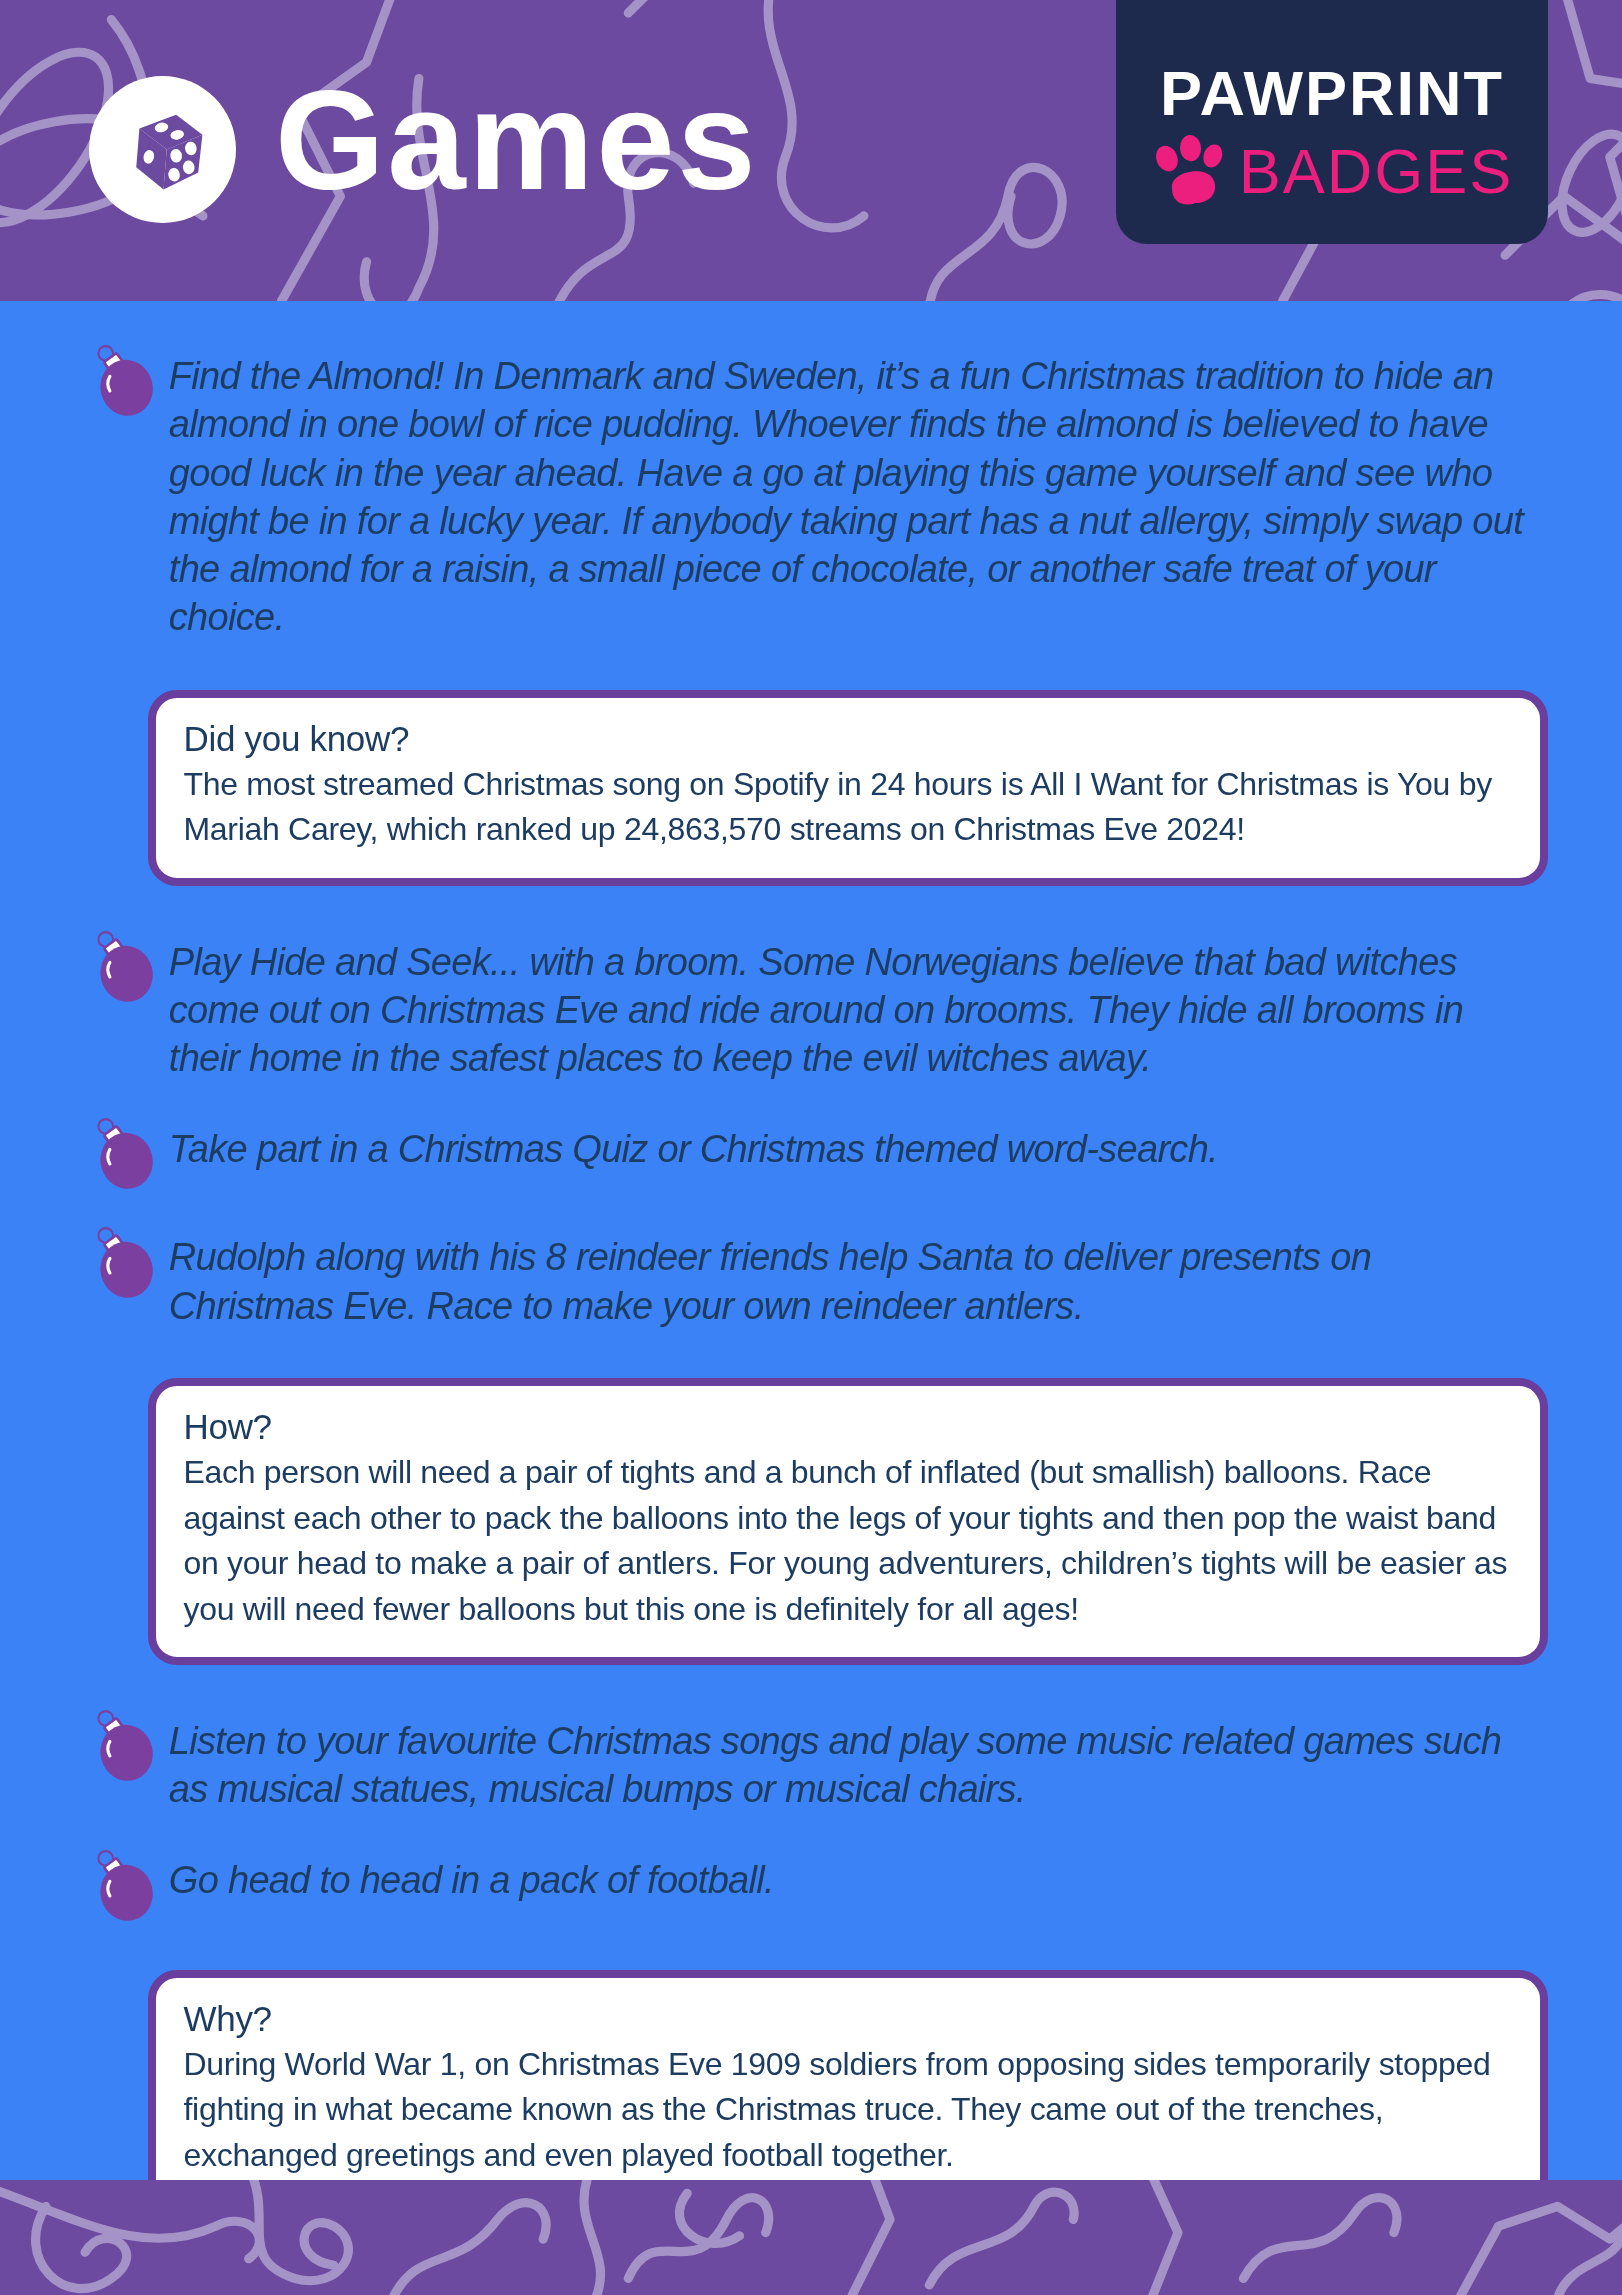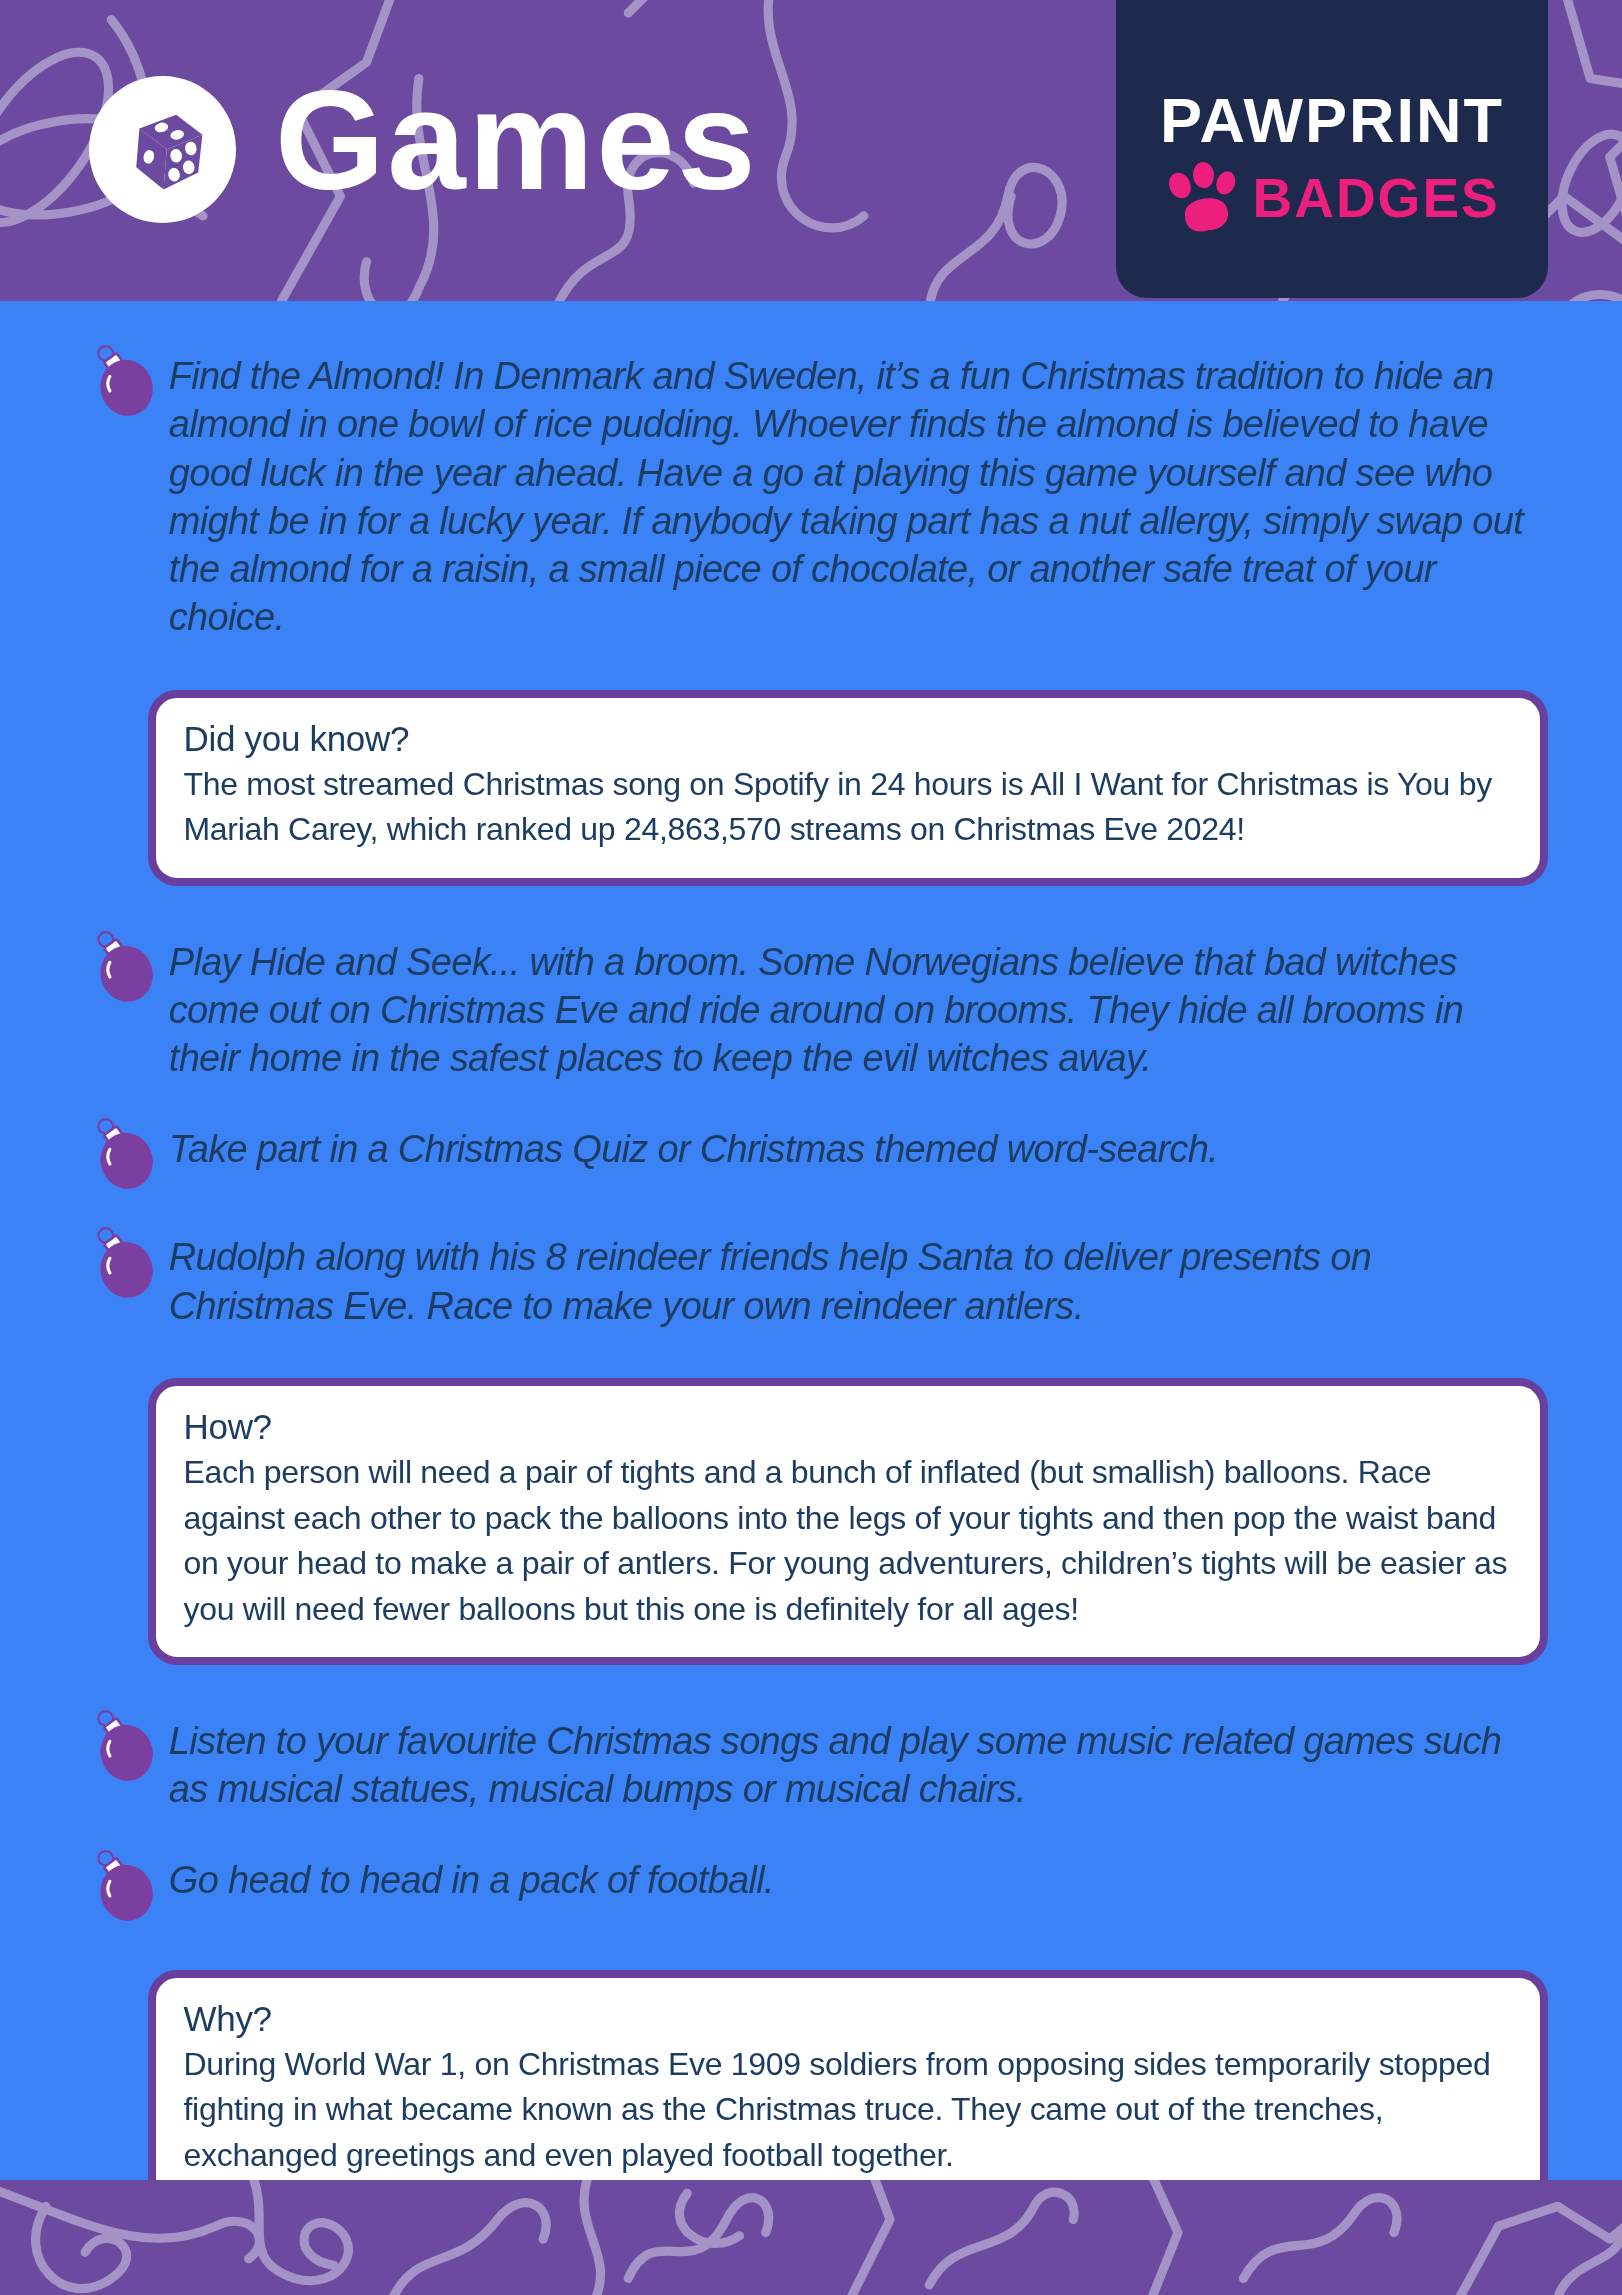--- a/index.html
+++ b/index.html
@@ -38,34 +38,34 @@
     width:147px;height:147px;border-radius:50%;
     background:#ffffff;display:flex;align-items:center;justify-content:center;
   }
   .page-title{
     color:#ffffff;
     font-size:141px;font-weight:800;letter-spacing:2.6px;
     line-height:1;transform:translateY(-9.2px);
   }
   .brand{
     position:absolute;top:0;right:75px;z-index:3;
-    width:432px;height:298px;
+    width:432px;height:244px;
     background:var(--logo-navy);
     border-radius:0 0 31px 31px;
     display:flex;flex-direction:column;align-items:center;justify-content:center;
     padding-top:19.6px;
   }
   .brand-line1{
     color:#ffffff;font-size:63px;font-weight:800;letter-spacing:2px;
   }
   .brand-line2{
     display:flex;align-items:center;gap:9.2px;margin-top:6.5px;
   }
   .brand-line2 .brand-badges{
-    color:var(--pink);font-size:55px;font-weight:700;letter-spacing:2px;
+    color:var(--pink);font-size:63px;font-weight:400;letter-spacing:2px;
   }
   
   .content{
     padding:51px 75px 0 92px;
   }
   .bullet-row{
     display:flex;align-items:flex-start;gap:11.8px;
     margin-bottom:43px;
   }
   .bauble{flex:0 0 65px;height:73px;margin-top:-7.9px;}

